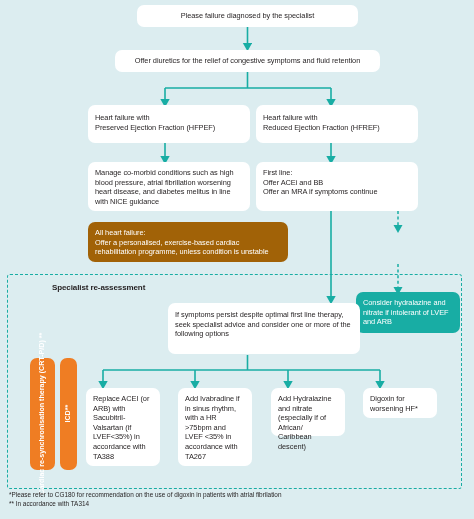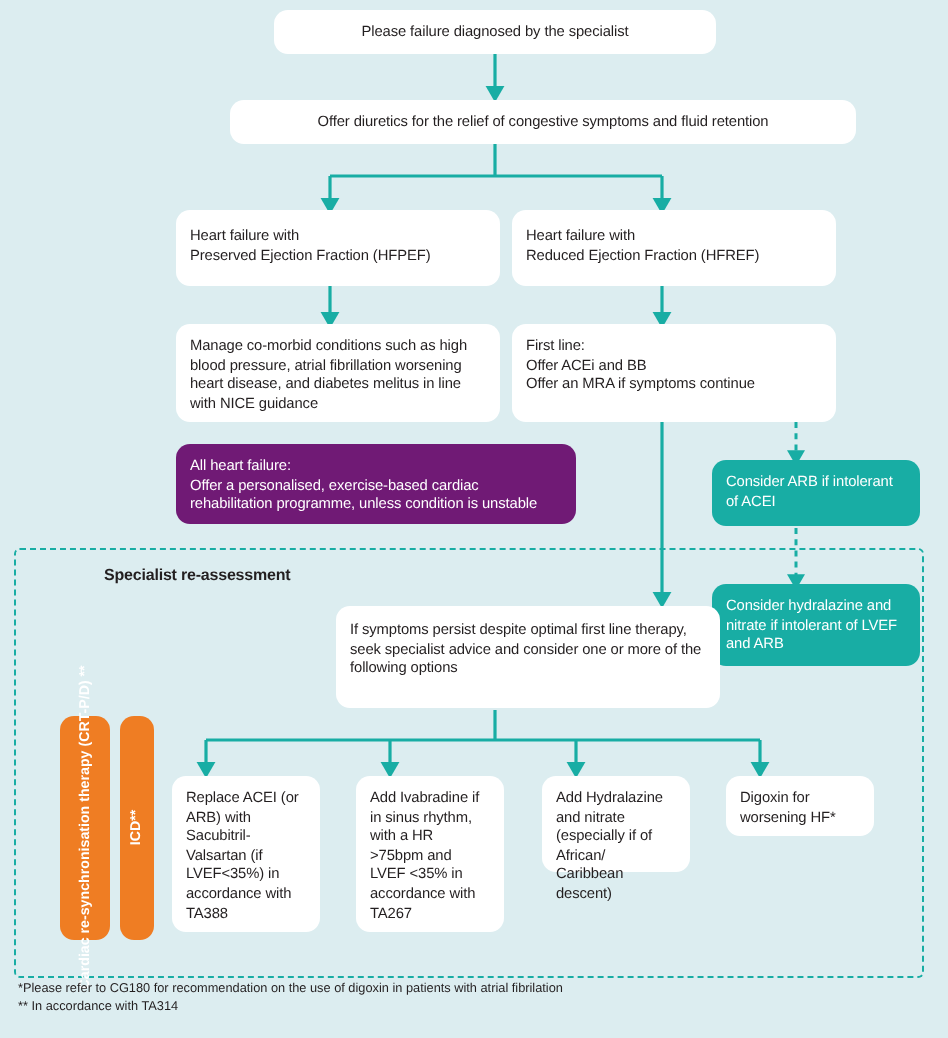--- a/index.html
+++ b/index.html
@@ -27,21 +27,21 @@
     padding:5px 7px;
     letter-spacing:-0.05px;
   }
 
   .node.teal{
     background:#18ada4;
     color:#ffffff;
     border-radius:7px;
   }
   .node.orange{
-    background:#701a75;
+    background:#a16207;
     color:#ffffff;
     border-radius:7px;
   }
 
   .vlabel{
     position:absolute;
     background:#ef7d23;
     color:#ffffff;
     border-radius:7px;
     box-sizing:border-box;
@@ -119,38 +119,37 @@
 
       <line x1="398" y1="264" x2="398" y2="291" marker-end="url(#ah)"></line>
     </g>
   </svg>
 
   <div class="dashbox" style="left:7px;top:274px;width:455px;height:215px;"></div>
   <div class="dashtitle" style="left:19px;top:283px;">Specialist re-assessment</div>
 
   <div class="node" style="left:137px;top:5px;width:221px;height:22px;text-align:center;padding-top:6px;">Please failure diagnosed by the specialist</div>
 
-  <div class="node" style="left:115px;top:50px;width:313px;height:22px;text-align:center;padding-top:6px;">Offer diuretics for the relief of congestive symptoms and fluid retention</div>
+  <div class="node" style="left:115px;top:50px;width:265px;height:22px;text-align:center;padding-top:6px;">Offer diuretics for the relief of congestive symptoms and fluid retention</div>
 
   <div class="node" style="left:88px;top:105px;width:162px;height:38px;white-space:pre-line;padding-top:8px;">Heart failure with
  Preserved Ejection Fraction (HFPEF)</div>
 
   <div class="node" style="left:256px;top:105px;width:162px;height:38px;white-space:pre-line;padding-top:8px;">Heart failure with
 Reduced Ejection Fraction (HFREF)</div>
 
   <div class="node" style="left:88px;top:162px;width:162px;height:49px;padding-top:6px;">Manage co-morbid conditions such as high blood pressure, atrial fibrillation worsening heart disease, and diabetes melitus in line with NICE guidance</div>
 
   <div class="node" style="left:256px;top:162px;width:162px;height:49px;white-space:pre-line;padding-top:6px;">First line:
 Offer ACEi and BB
 Offer an MRA if symptoms continue</div>
 
   <div class="node orange" style="left:88px;top:222px;width:200px;height:40px;white-space:pre-line;padding-top:6px;">All heart failure:
 Offer a personalised, exercise-based cardiac rehabilitation programme, unless condition is unstable</div>
 
-  <div class="node teal" style="left:356px;top:230px;width:104px;height:33px;padding-top:6px;">Consider ARB if intolerant of ACEI</div>
 
   <div class="node teal" style="left:356px;top:292px;width:104px;height:41px;padding-top:6px;">Consider hydralazine and nitrate if intolerant of LVEF and ARB</div>
 
   <div class="node" style="left:168px;top:303px;width:192px;height:51px;padding-top:7px;">If symptoms persist despite optimal first line therapy, seek specialist advice and consider one or more of the following options</div>
 
   <div class="vlabel" style="left:30px;top:358px;width:25px;height:112px;">
     <span>Cardiac re-synchronisation therapy (CRT-P/D) **</span>
   </div>
   <div class="vlabel" style="left:60px;top:358px;width:17px;height:112px;">
     <span>ICD**</span>

